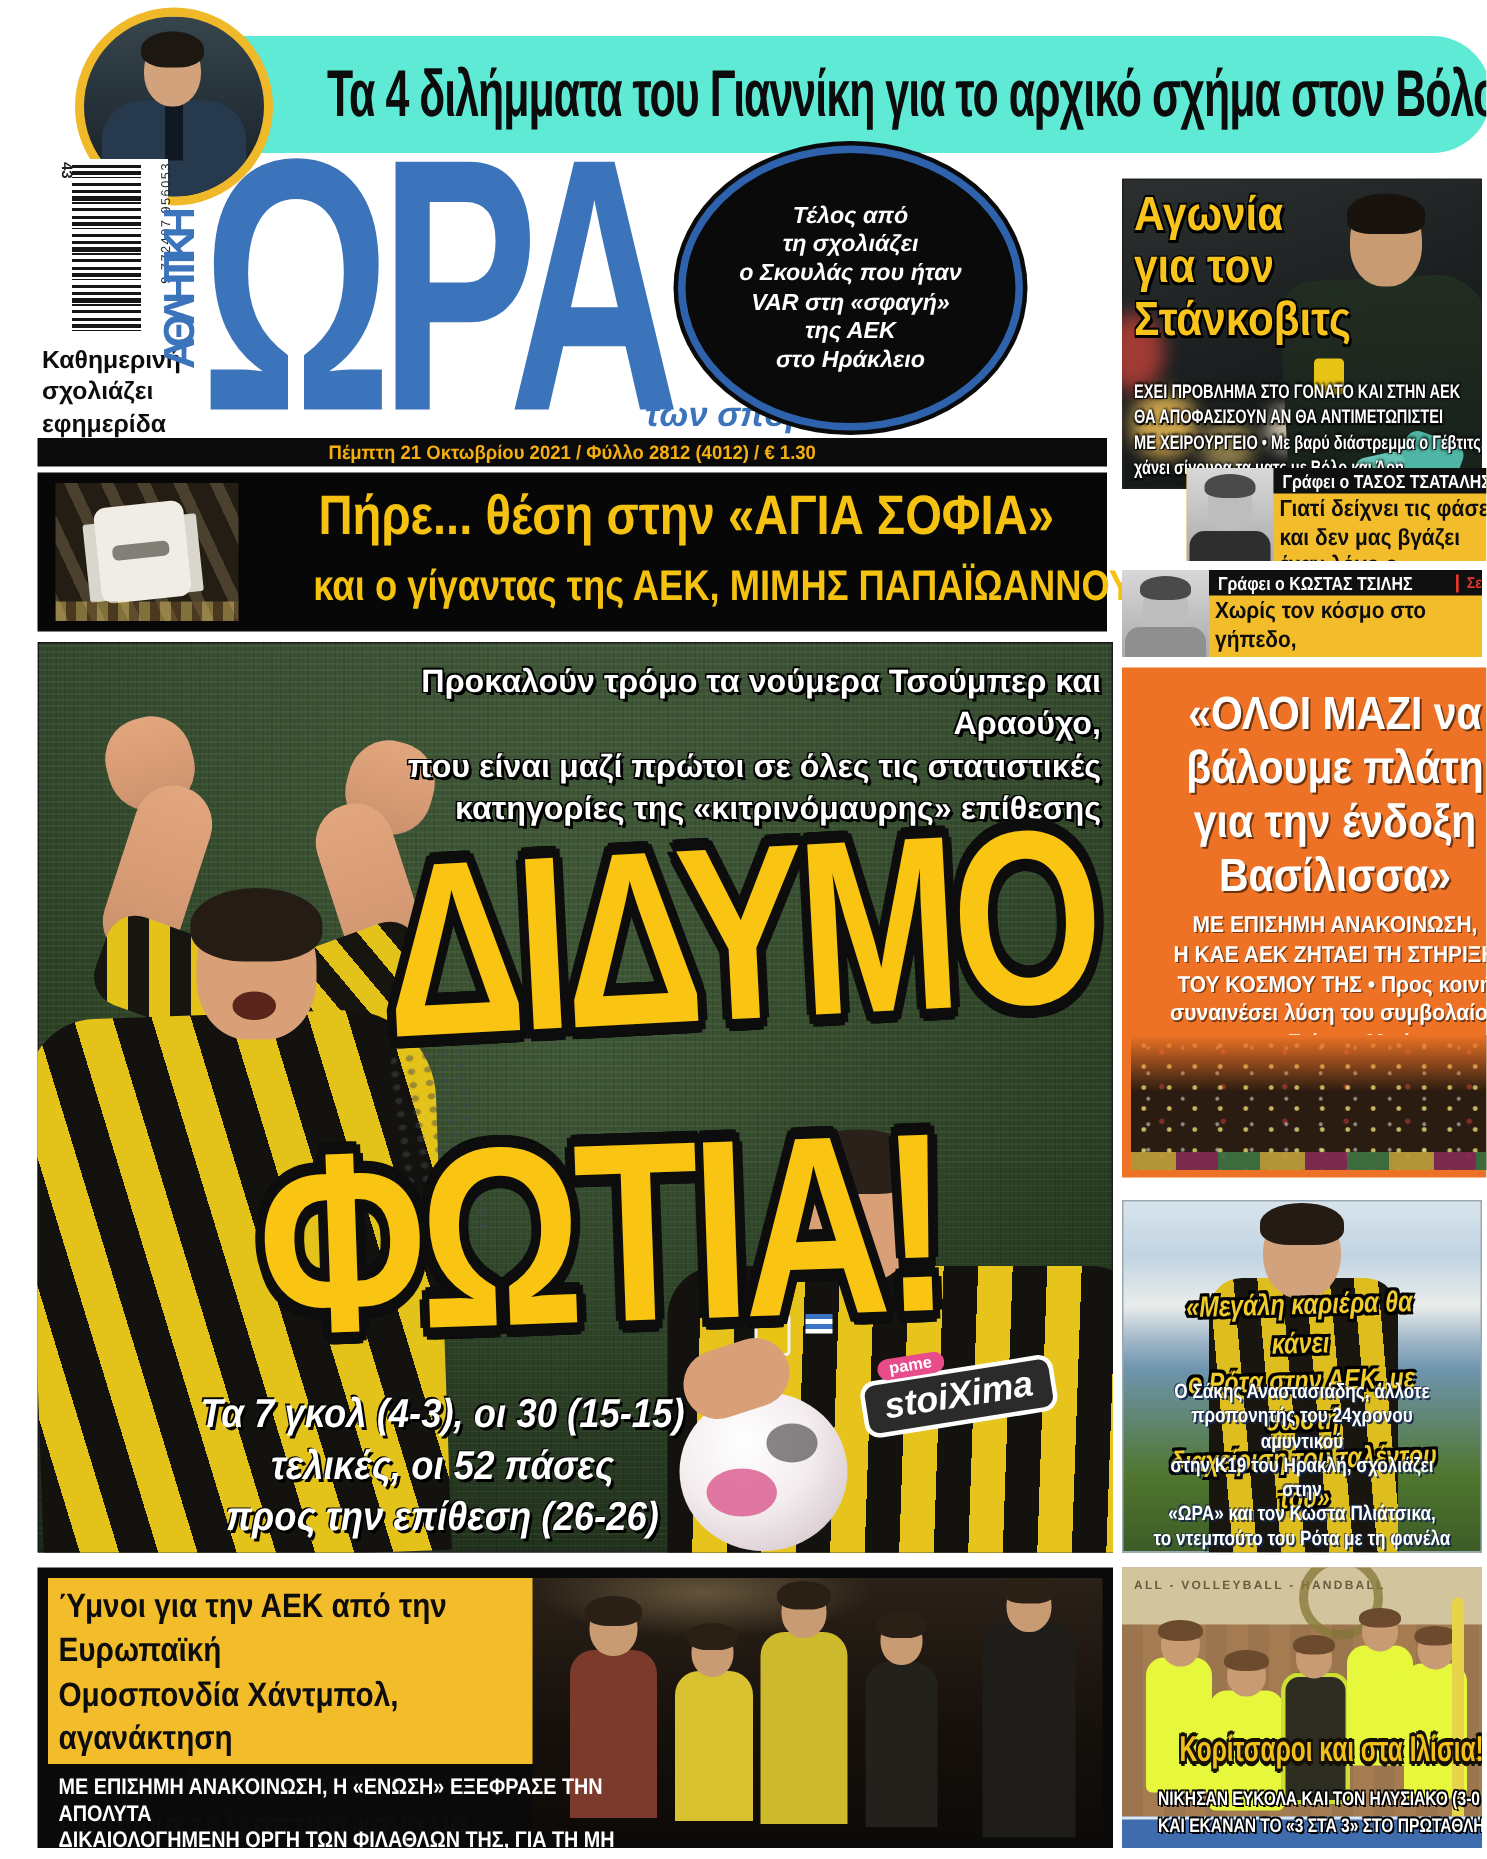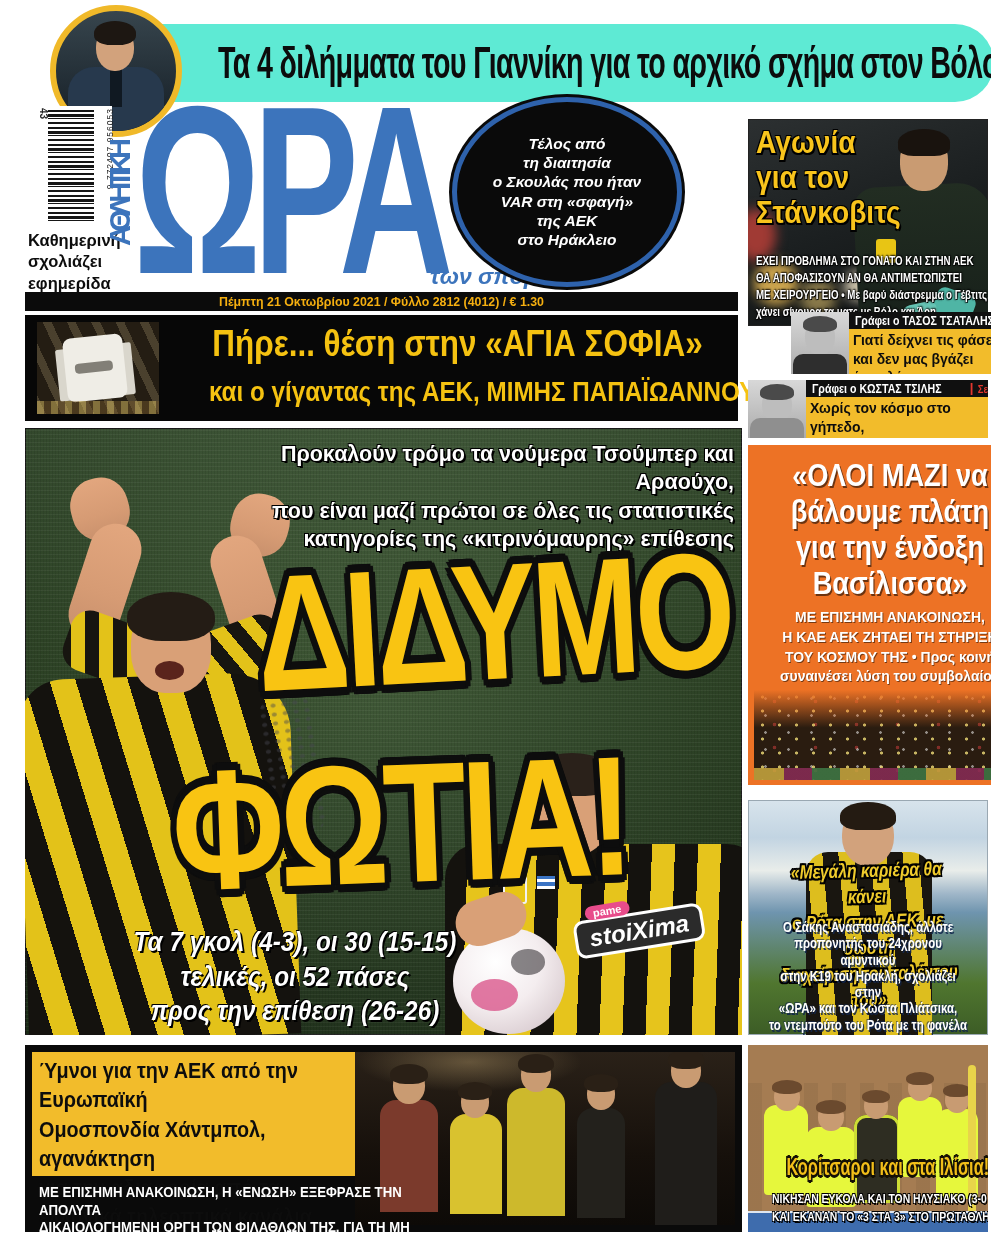--- a/index.html
+++ b/index.html
@@ -216,21 +216,21 @@
     <div class="abs barcode-code">43</div>
   </div>
   <div class="abs tagline pl">Καθημερινή
 σχολιάζει
 εφημερίδα</div>
   <div class="abs vertical-title">ΑΘΛΗΤΙΚΗ</div>
   <div class="abs main-title">ΩΡΑ</div>
   <div class="abs sub-title">των σπορ</div>
   <div class="abs oval">
     <div class="abs oval-text pl">Τέλος από
-τη διαιτησία
+τη σχολιάζει
 ο Σκουλάς που ήταν
 VAR στη «σφαγή»
 της ΑΕΚ
 στο Ηράκλειο</div>
   </div>
   <div class="abs date-bar">
     <div class="abs date-text">Πέμπτη 21 Οκτωβρίου 2021 / Φύλλο 2812 (4012) / € 1.30</div>
   </div>
 
   <div class="abs gk">
@@ -365,20 +365,24 @@
     <div class="abs hand-h pl">Ύμνοι για την ΑΕΚ από την Ευρωπαϊκή
 Ομοσπονδία Χάντμπολ, αγανάκτηση
 για την αδιαφορία από τα
 ελληνικά τηλεοπτικά κανάλια</div>
     <div class="abs hand-b pl">ΜΕ ΕΠΙΣΗΜΗ ΑΝΑΚΟΙΝΩΣΗ, Η «ΕΝΩΣΗ» ΕΞΕΦΡΑΣΕ ΤΗΝ ΑΠΟΛΥΤΑ
 ΔΙΚΑΙΟΛΟΓΗΜΕΝΗ ΟΡΓΗ ΤΩΝ ΦΙΛΑΘΛΩΝ ΤΗΣ, ΓΙΑ ΤΗ ΜΗ ΤΗΛΕΟΠΤΙΚΗ
 ΜΕΤΑΔΟΣΗ ΤΟΥ ΕΥΡΩΠΑΪΚΟΥ ΑΓΩΝΑ ΜΕ ΤΗΝ ΓΚΡΟΥΝΤΦΟΣ</div>
   </div>
 
   <div class="abs volley">
+    <div class="abs v-top">
+      <div class="abs v-banner">ALL - VOLLEYBALL - HANDBALL</div>
+      <div class="abs v-laurel"></div>
+    </div>
     <div class="abs v-wood"></div>
     <div class="abs vfig" style="left:16px;top:60px;width:44px;height:90px;"></div>
     <div class="abs vhead" style="left:26px;top:38px;width:26px;height:28px;"></div>
     <div class="abs vfig" style="left:58px;top:82px;width:50px;height:80px;"></div>
     <div class="abs vhead" style="left:70px;top:58px;width:26px;height:28px;"></div>
     <div class="abs vfig" style="left:106px;top:70px;width:46px;height:88px;background:#2E2D22;box-shadow:inset 0 0 0 3px #cddd35;"></div>
     <div class="abs vhead" style="left:116px;top:48px;width:24px;height:26px;"></div>
     <div class="abs vfig" style="left:150px;top:52px;width:44px;height:80px;"></div>
     <div class="abs vhead" style="left:160px;top:30px;width:24px;height:26px;"></div>
     <div class="abs vfig" style="left:188px;top:64px;width:42px;height:90px;"></div>

